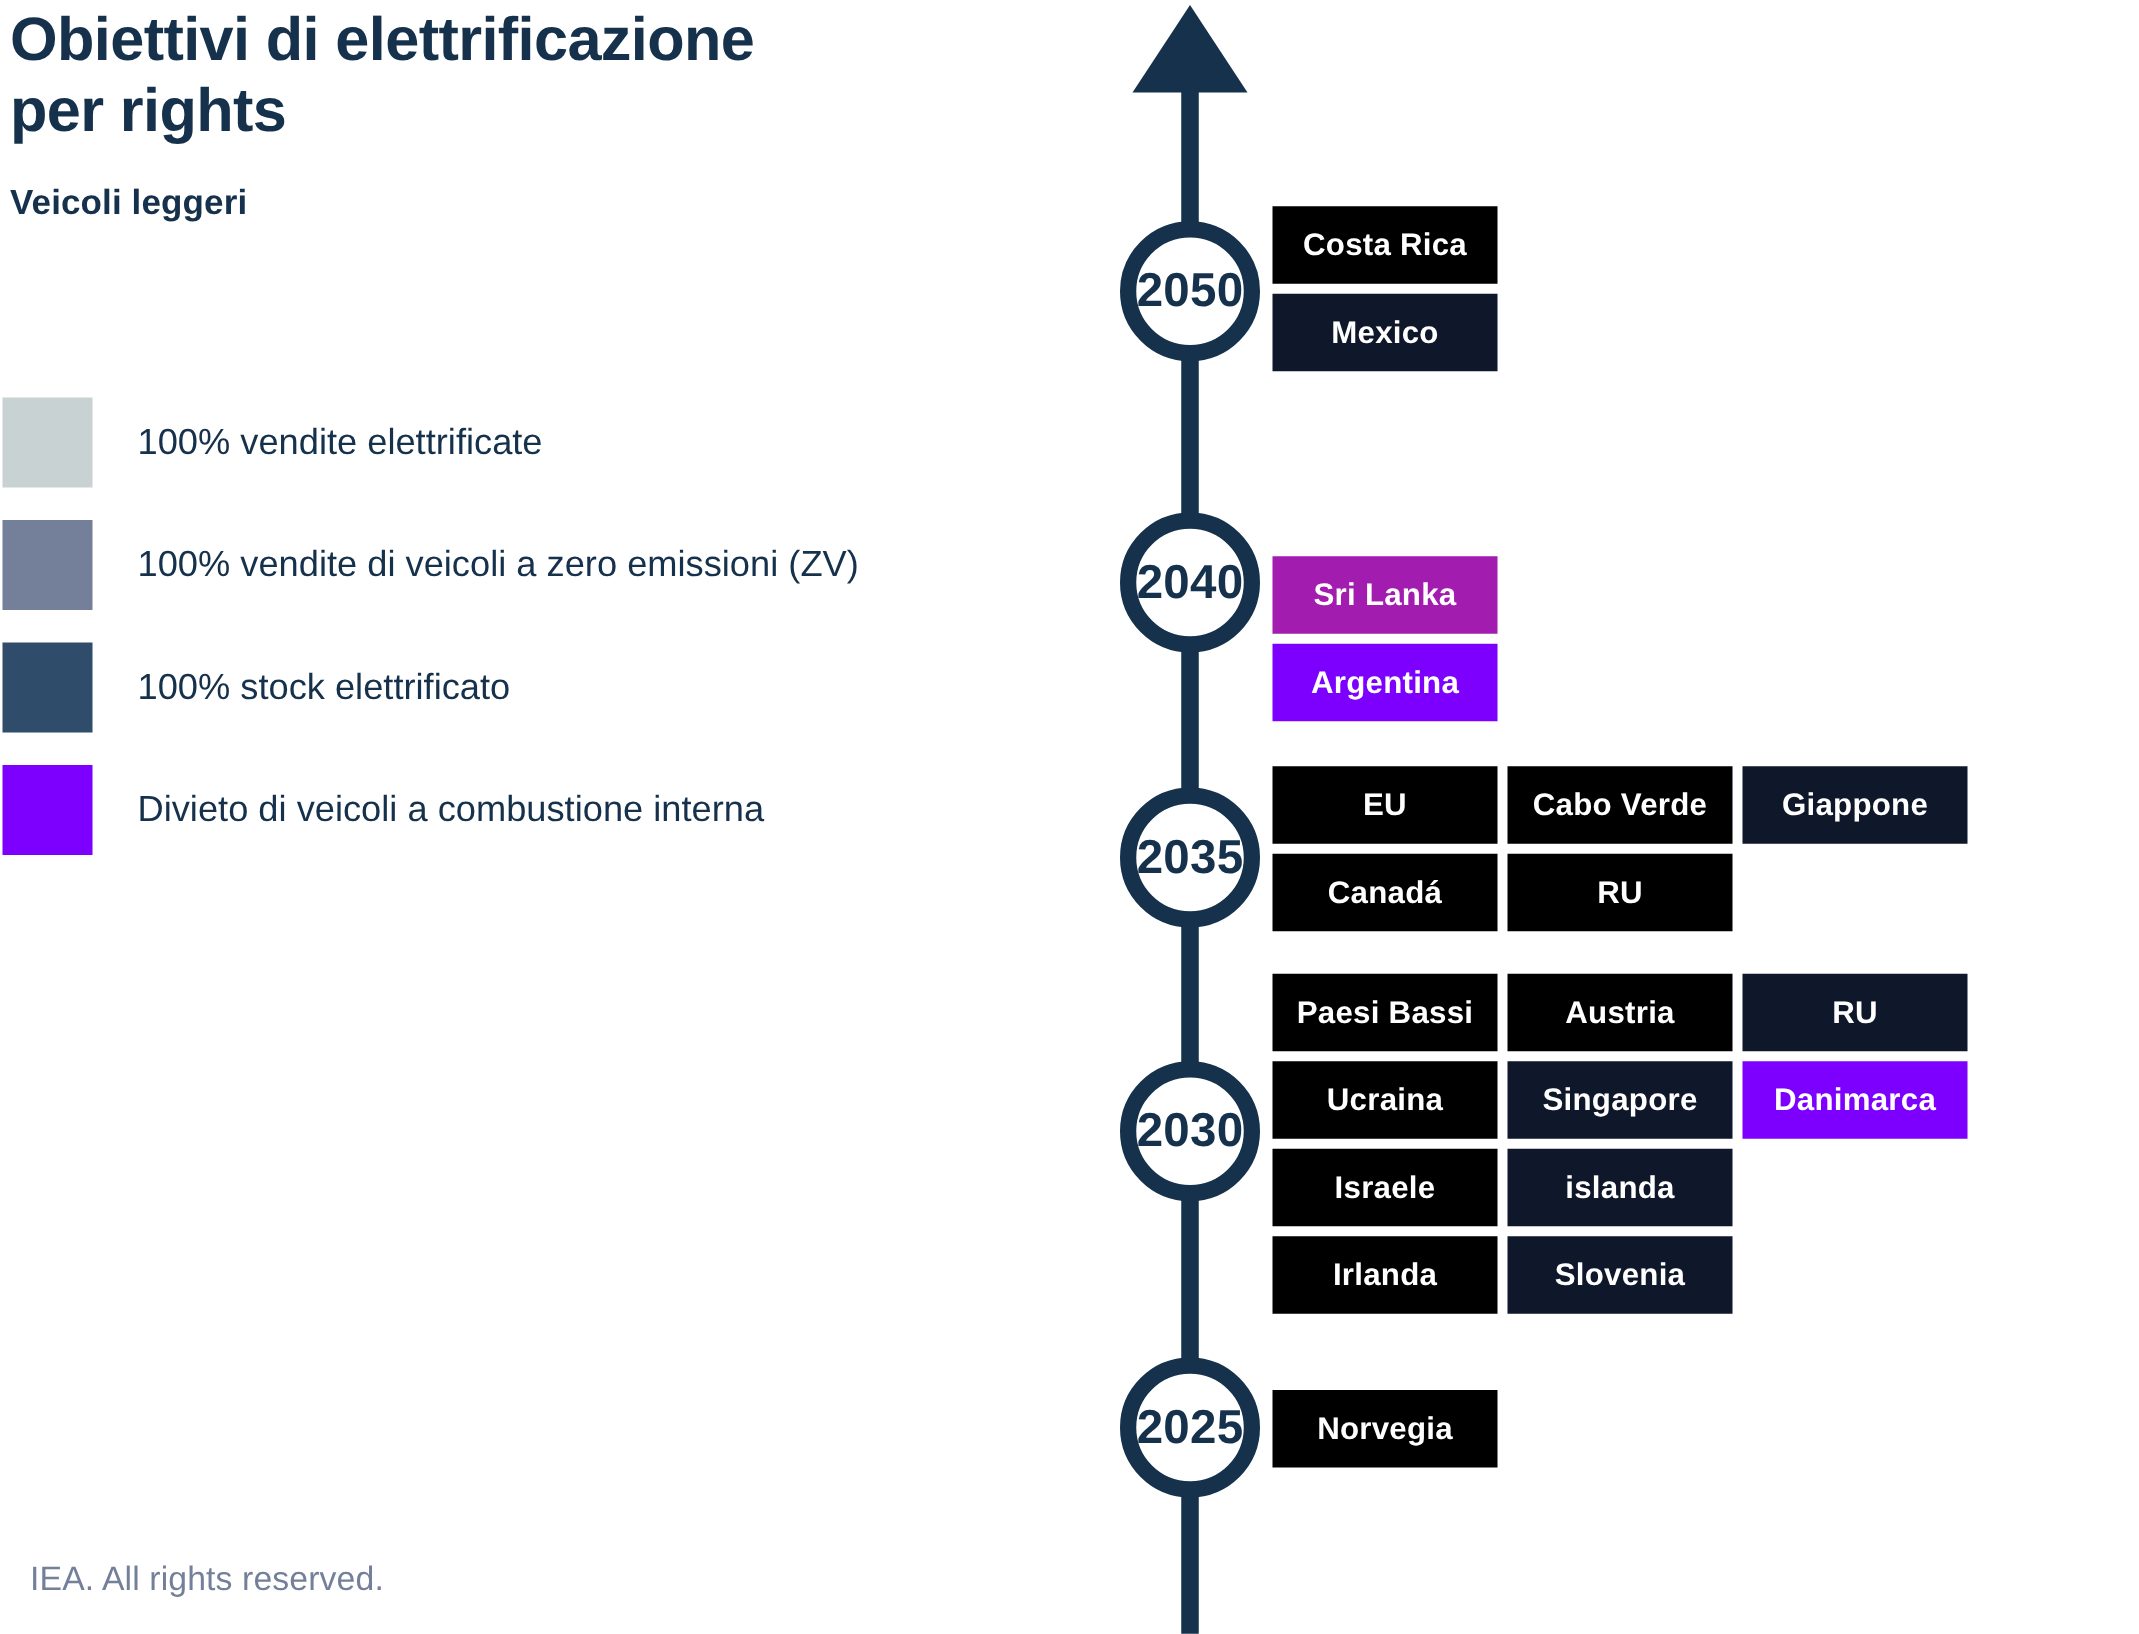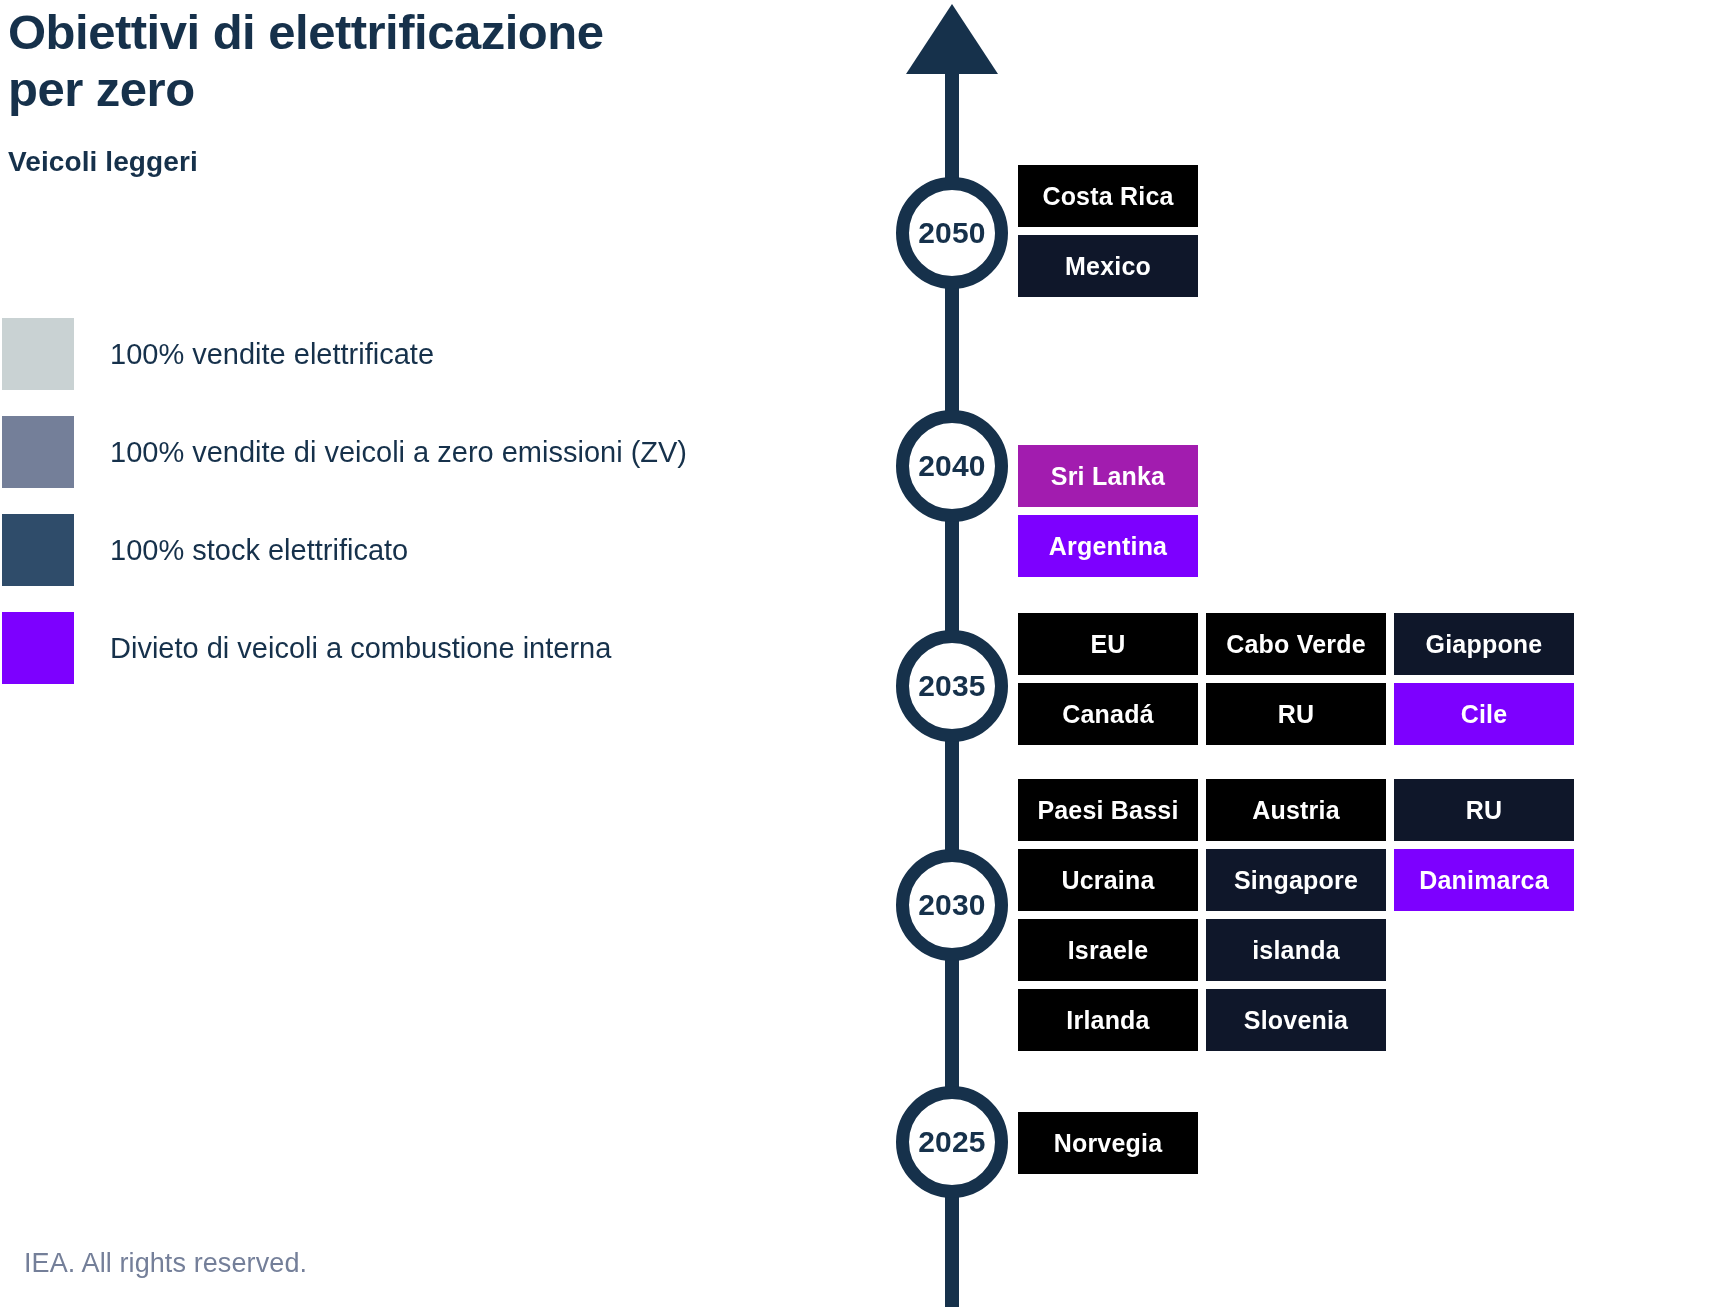--- a/index.html
+++ b/index.html
@@ -101,21 +101,21 @@
     border-radius: 50%;
     background: #ffffff;
     border: 13px solid #16314b;
     box-sizing: border-box;
     display: flex;
     align-items: center;
     justify-content: center;
     z-index: 3;
   }
   .year-node-label {
-    font-size: 30px;
+    font-size: 38px;
     font-weight: 700;
     color: #16314b;
     letter-spacing: 0.2px;
   }
 
   
   .year-group {
     position: absolute;
     left: 118px;
     z-index: 2;
@@ -154,21 +154,21 @@
     font-size: 27px;
     color: #747f99;
     letter-spacing: 0.1px;
   }
 </style>
 </head>
 <body>
 
 <div id="title-block">
   <h1 id="chart-title">Obiettivi di elettrificazione
-per zero</h1>
+per rights</h1>
   <div id="chart-subtitle">Veicoli leggeri</div>
 </div>
 
 <div id="legend">
     <div class="legend-row">
       <div class="legend-swatch" style="background: rgb(201, 210, 211);"></div>
       <div class="legend-label">100% vendite elettrificate</div>
     </div>
     <div class="legend-row">
       <div class="legend-swatch" style="background: rgb(116, 127, 153);"></div>
@@ -232,23 +232,20 @@
           <span class="country-label">Giappone</span>
         </div>
       </div>
       <div class="country-row">
         <div class="country-cell cat-zev">
           <span class="country-label">Canadá</span>
         </div>
         <div class="country-cell cat-zev">
           <span class="country-label">RU</span>
         </div>
-        <div class="country-cell cat-ice-ban">
-          <span class="country-label">Cile</span>
-        </div>
       </div>
     </div>
     <div class="year-node" style="top: 849px;">
       <span class="year-node-label">2030</span>
     </div>
     <div class="year-group" style="top: 779px;">
       <div class="country-row">
         <div class="country-cell cat-zev">
           <span class="country-label">Paesi Bassi</span>
         </div>

